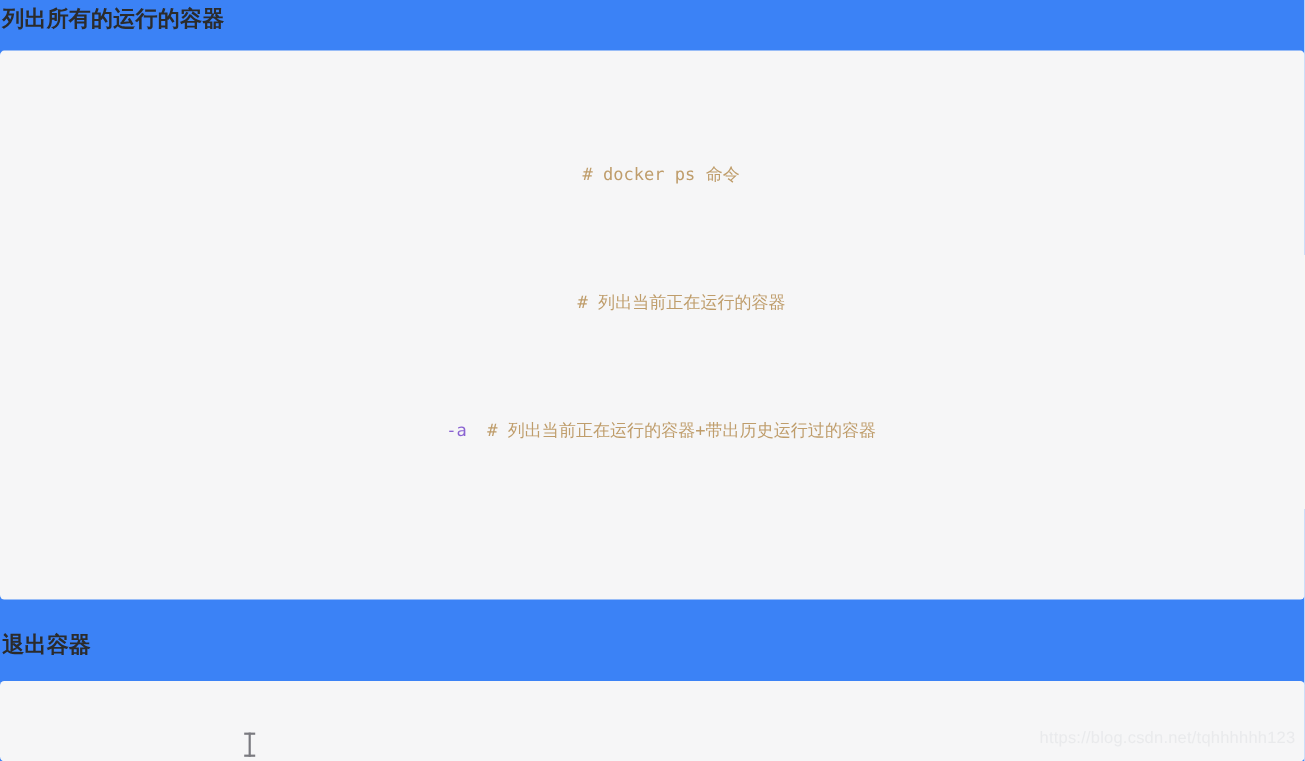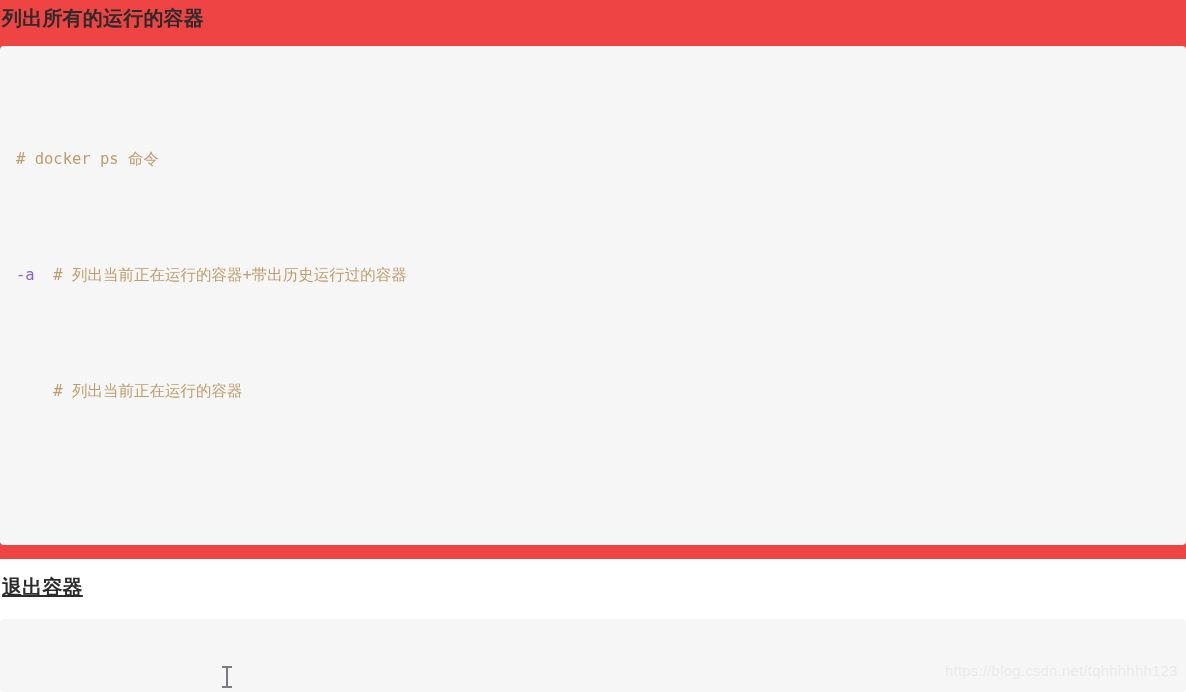--- a/index.html
+++ b/index.html
@@ -8,22 +8,22 @@
     padding: 0;
     width: 1186px;
     height: 692px;
     background: #ffffff;
     font-family: "Liberation Sans", sans-serif;
     overflow: hidden;
   }
   .page {
     position: relative;
     width: 1186px;
-    height: 559px;
-    background: #ef4444;
+    height: 692px;
+    background: #3b82f6;
   }
 
   
   .heading {
     font-family: "Liberation Sans", sans-serif;
     font-weight: bold;
     font-size: 20px;
     line-height: 26px;
     color: #2b2b2b;
     letter-spacing: 0.2px;
@@ -31,21 +31,20 @@
   }
   .heading-1 {
     position: absolute;
     left: 0px;
     top: 5px;
   }
   .heading-2 {
     position: absolute;
     left: 0px;
     top: 574px;
-    text-decoration: underline;
   }
 
   
   .codeblock {
     position: absolute;
     background: #f6f6f7;
     border-radius: 4px;
     font-family: "DejaVu Sans Mono", monospace;
     font-size: 15.5px;
     line-height: 29px;
@@ -60,21 +59,21 @@
     height: 499px;
     padding: 12px 0 10px 16px;
   }
   .codeblock-2 {
     left: 0px;
     top: 619px;
     width: 1186px;
     height: 73px;
     padding: 10px 0 10px 16px;
   }
-  .line { display: block; height: 29px; }
+  .line { display: block; height: 29px; text-align: center; }
 
   
   .cmt   { color: #bf9d6b; }
   .flag  { color: #8a63d2; }
 
   
   .watermark {
     position: absolute;
     left: 945px;
     top: 661px;
@@ -114,23 +113,23 @@
 <body>
 
 <div class="page">
 
   <div class="heading heading-1">列出所有的运行的容器</div>
 
   <div class="codeblock codeblock-1">
 
     <span class="line"><span class="cmt"># docker ps 命令</span></span>
 
+    <span class="line">    <span class="cmt"># 列出当前正在运行的容器</span></span>
+
     <span class="line"><span class="flag">-a</span>  <span class="cmt"># 列出当前正在运行的容器+带出历史运行过的容器</span></span>
-
-    <span class="line">    <span class="cmt"># 列出当前正在运行的容器</span></span>
 
 
     
 
     
     
 
     
 
     

